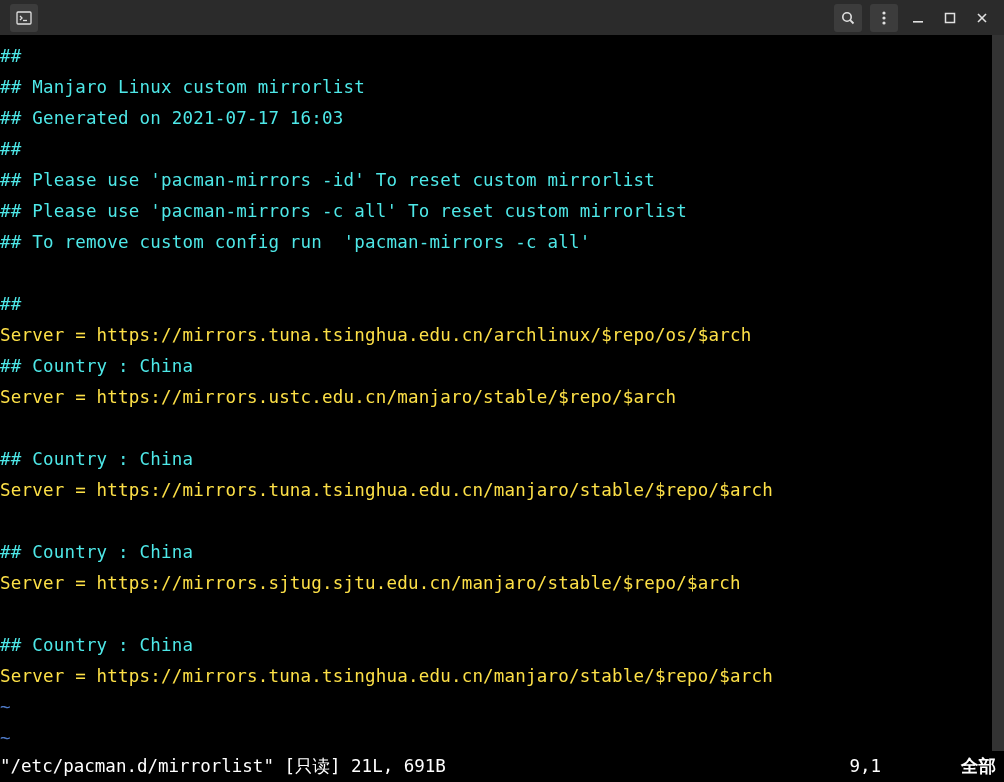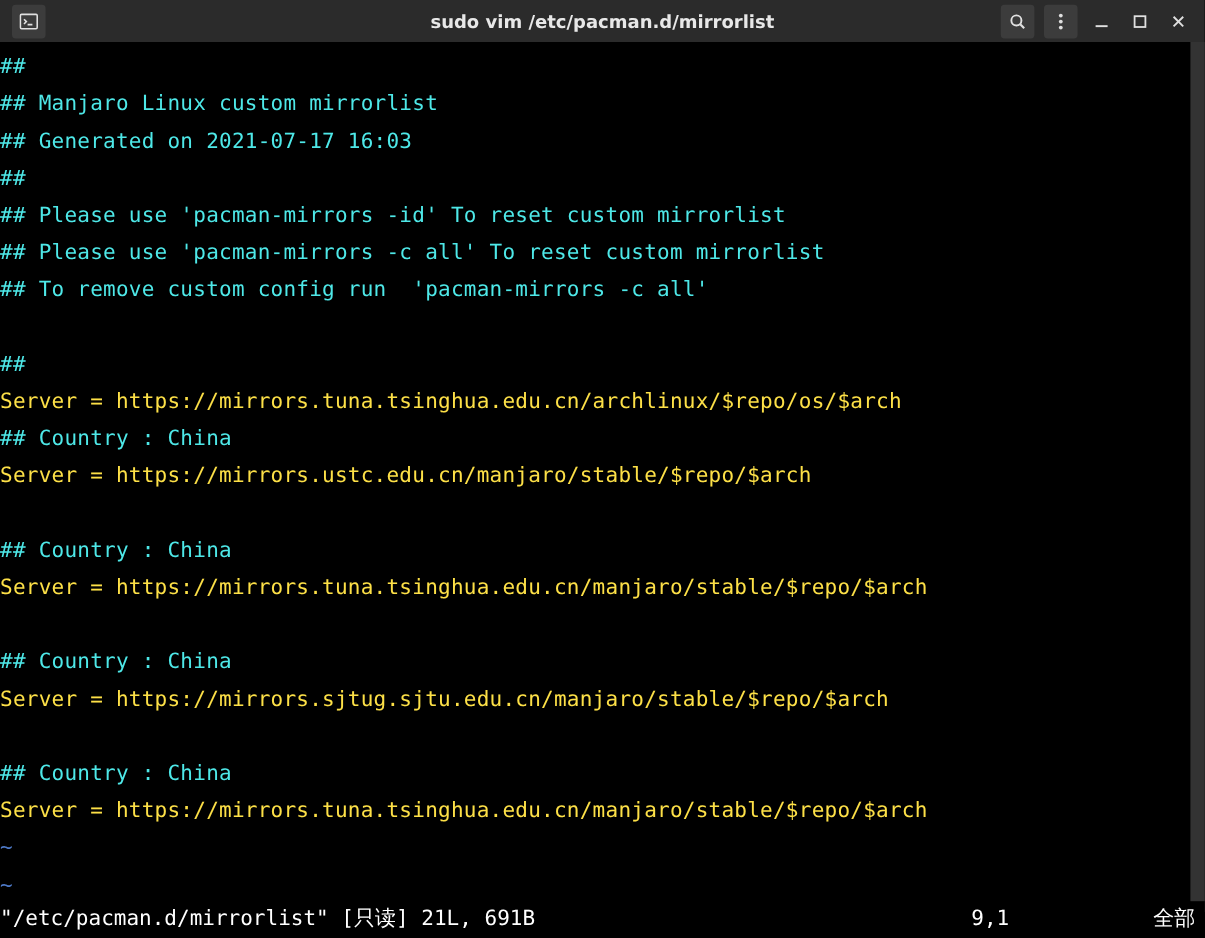--- a/index.html
+++ b/index.html
@@ -12,35 +12,34 @@
 .right-icons { margin-left:auto; display:flex; align-items:center; }
 .editor { position:absolute; top:35px; left:0; right:12px; bottom:0; background:#000; font-family:"DejaVu Sans Mono","Liberation Mono",monospace; font-size:17.5px; line-height:31px; color:#fff; white-space:pre; padding-left:0; padding-top:6px; letter-spacing:0.2px;}
 .scrollbar { position:absolute; top:35px; right:0; width:12px; bottom:22px; background:#000; }
 .scroll-thumb { width:12px; background:#333; height:100%; }
 .comment { color:#4ee8e8; }
 .plain-t { color:#fde047; }
 .tilde { color:#4e7ac8; }
 .status { position:absolute; bottom:0; left:0; right:0; height:31px; background:#000; color:#fff; font-family:"DejaVu Sans Mono","Liberation Mono",monospace; font-size:17.5px; line-height:31px; white-space:pre; display:flex; }
 .status .left { flex:0 0 auto; }
 .status .spacer { flex:1; }
-.status .mid { flex:0 0 auto; margin-right:120px; }
-.status .right { flex:0 0 auto; margin-right:8px; }
+.status .mid { flex:0 0 auto; margin-right:80px; }
+.status .right { flex:0 0 auto; margin-right:8px;font-weight:bold; }
 </style>
 </head>
 <body>
 
 <div class="titlebar">
   <div class="icon-btn">
     <svg width="16" height="16" viewBox="0 0 16 16">
         <rect x="1" y="2" width="14" height="12" rx="1" fill="none" stroke="#e0e0e0" stroke-width="1.3"></rect>
         <path d="M4 6 L6 8 L4 10" stroke="#e0e0e0" stroke-width="1.3" fill="none"></path>
         <line x1="7" y1="10.5" x2="11" y2="10.5" stroke="#e0e0e0" stroke-width="1.3"></line>
       </svg>
   </div>
-  <div class="title">sudo vim /etc/pacman.d/mirrorlist</div>
   <div class="right-icons">
     <div class="icon-btn">
       <svg width="16" height="16" viewBox="0 0 16 16">
           <circle cx="7" cy="7" r="4.2" fill="none" stroke="#e0e0e0" stroke-width="1.6"></circle>
           <line x1="10.2" y1="10.2" x2="13.5" y2="13.5" stroke="#e0e0e0" stroke-width="1.8"></line>
         </svg>
     </div>
     <div class="icon-btn">
       <svg width="16" height="16" viewBox="0 0 16 16">
           <circle cx="8" cy="3" r="1.6"></circle>

